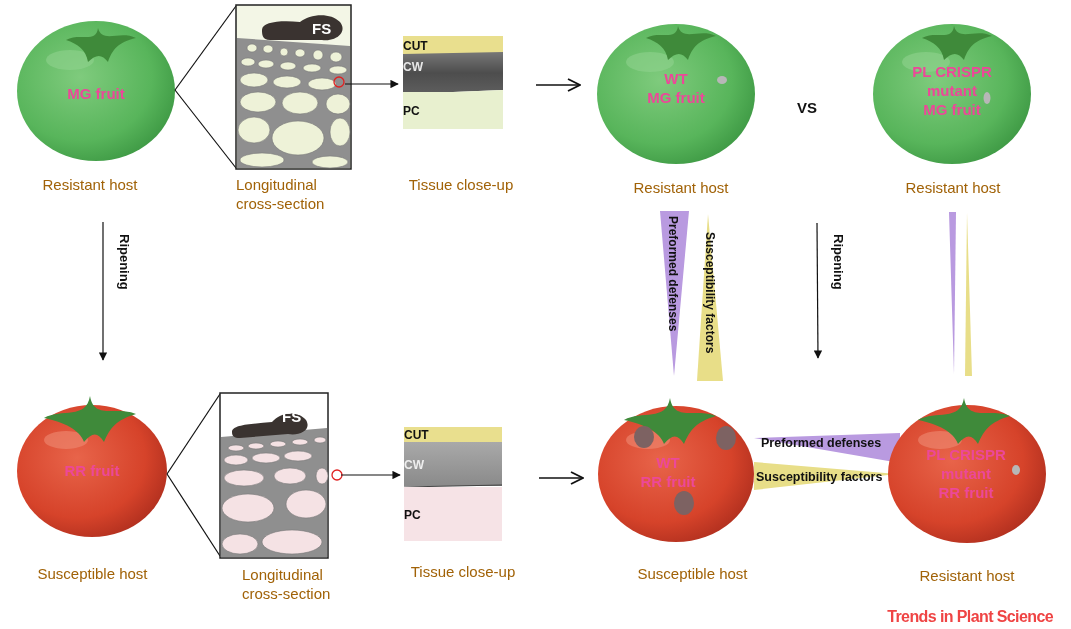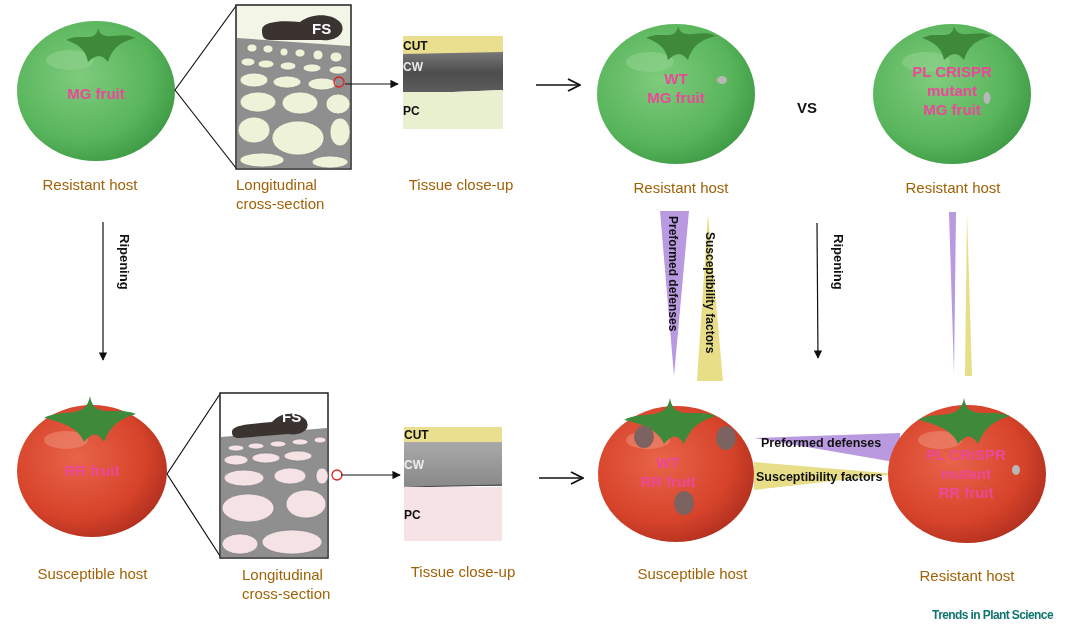--- a/index.html
+++ b/index.html
@@ -4,21 +4,21 @@
 <style>
   html,body{margin:0;padding:0;background:#ffffff;}
   body{width:1071px;height:629px;position:relative;overflow:hidden;font-family:"Liberation Sans",sans-serif;color:#111;}
   .abs{position:absolute;}
   .caption{position:absolute;font-size:15px;color:#a16207;text-align:center;line-height:19px;white-space:nowrap;}
   .fruit-label{position:absolute;font-weight:bold;font-size:15px;text-align:center;color:#ec4899;line-height:19px;white-space:nowrap;}
   .tissue-label{position:absolute;font-weight:bold;font-size:12px;width:100%;}
   .vert-label{position:absolute;font-weight:bold;font-size:13px;writing-mode:vertical-rl;white-space:nowrap;color:#111;}
   .tri-label{position:absolute;font-weight:bold;font-size:12.5px;color:#111;white-space:nowrap;}
   svg{position:absolute;left:0;top:0;overflow:visible;}
-  .credit{position:absolute;right:18px;top:608px;font-weight:bold;font-size:12px;letter-spacing:-0.6px;color:#0f766e;}
+  .credit{position:absolute;right:18px;top:608px;font-weight:bold;font-size:16px;letter-spacing:-0.6px;color:#ef4444;}
 </style>
 </head>
 <body>
 
 <svg width="1071" height="629" viewBox="0 0 1071 629">
   <defs>
     <marker id="arrowhead" viewBox="0 0 10 10" refX="9" refY="5" markerWidth="7" markerHeight="7" orient="auto">
       <path d="M0,0 L10,5 L0,10 z" fill="#111"></path>
     </marker>
     <marker id="openarrow" viewBox="0 0 12 12" refX="11" refY="6" markerWidth="9" markerHeight="9" orient="auto">

